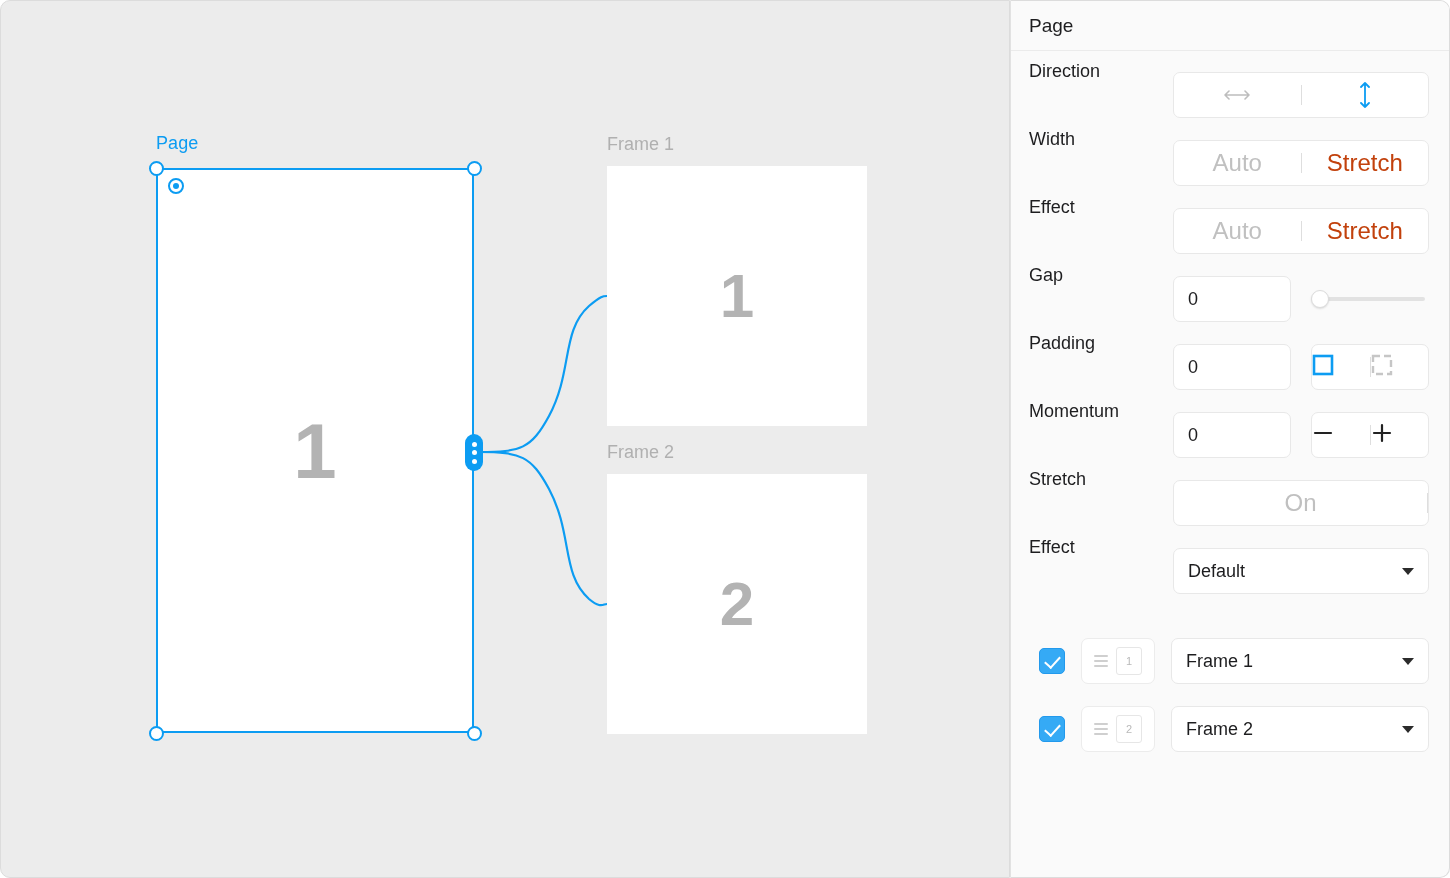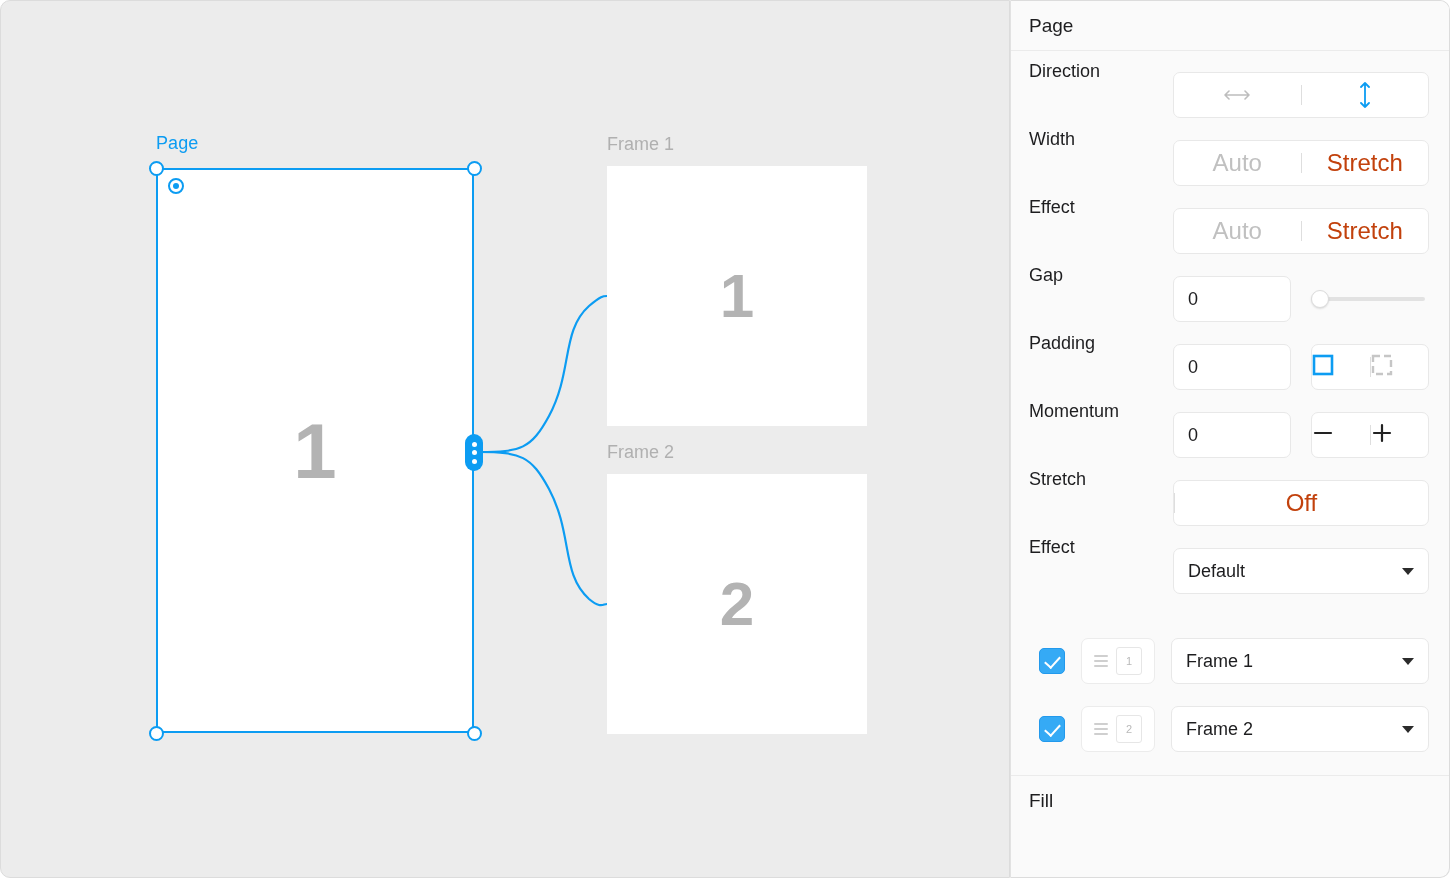--- a/index.html
+++ b/index.html
@@ -444,22 +444,22 @@
               </svg>
             </div>
           </div>
         </div>
       </div>
 
       <div class="row">
         <div class="row-label">Stretch</div>
         <div class="row-ctrl">
           <div class="seg">
+            <div class="seg-item off">On</div>
             <div class="seg-div"></div>
-            <div class="seg-item on">Off</div>
           </div>
         </div>
       </div>
 
       <div class="row">
         <div class="row-label">Effect</div>
         <div class="row-ctrl">
           <div class="select">
             <span>Default</span>
             <span class="caret"></span>
@@ -496,17 +496,14 @@
           </span>
           <span class="ordinal">2</span>
         </span>
         <span class="select">
           <span>Frame 2</span>
           <span class="caret"></span>
         </span>
       </div>
     </div>
 
-    <div class="sec-header" style="border-top:1px solid #ebebeb; border-bottom:none;">
-      <span class="sec-title">Fill</span>
-    </div>
   </div>
 </div>
 
 </body></html>

